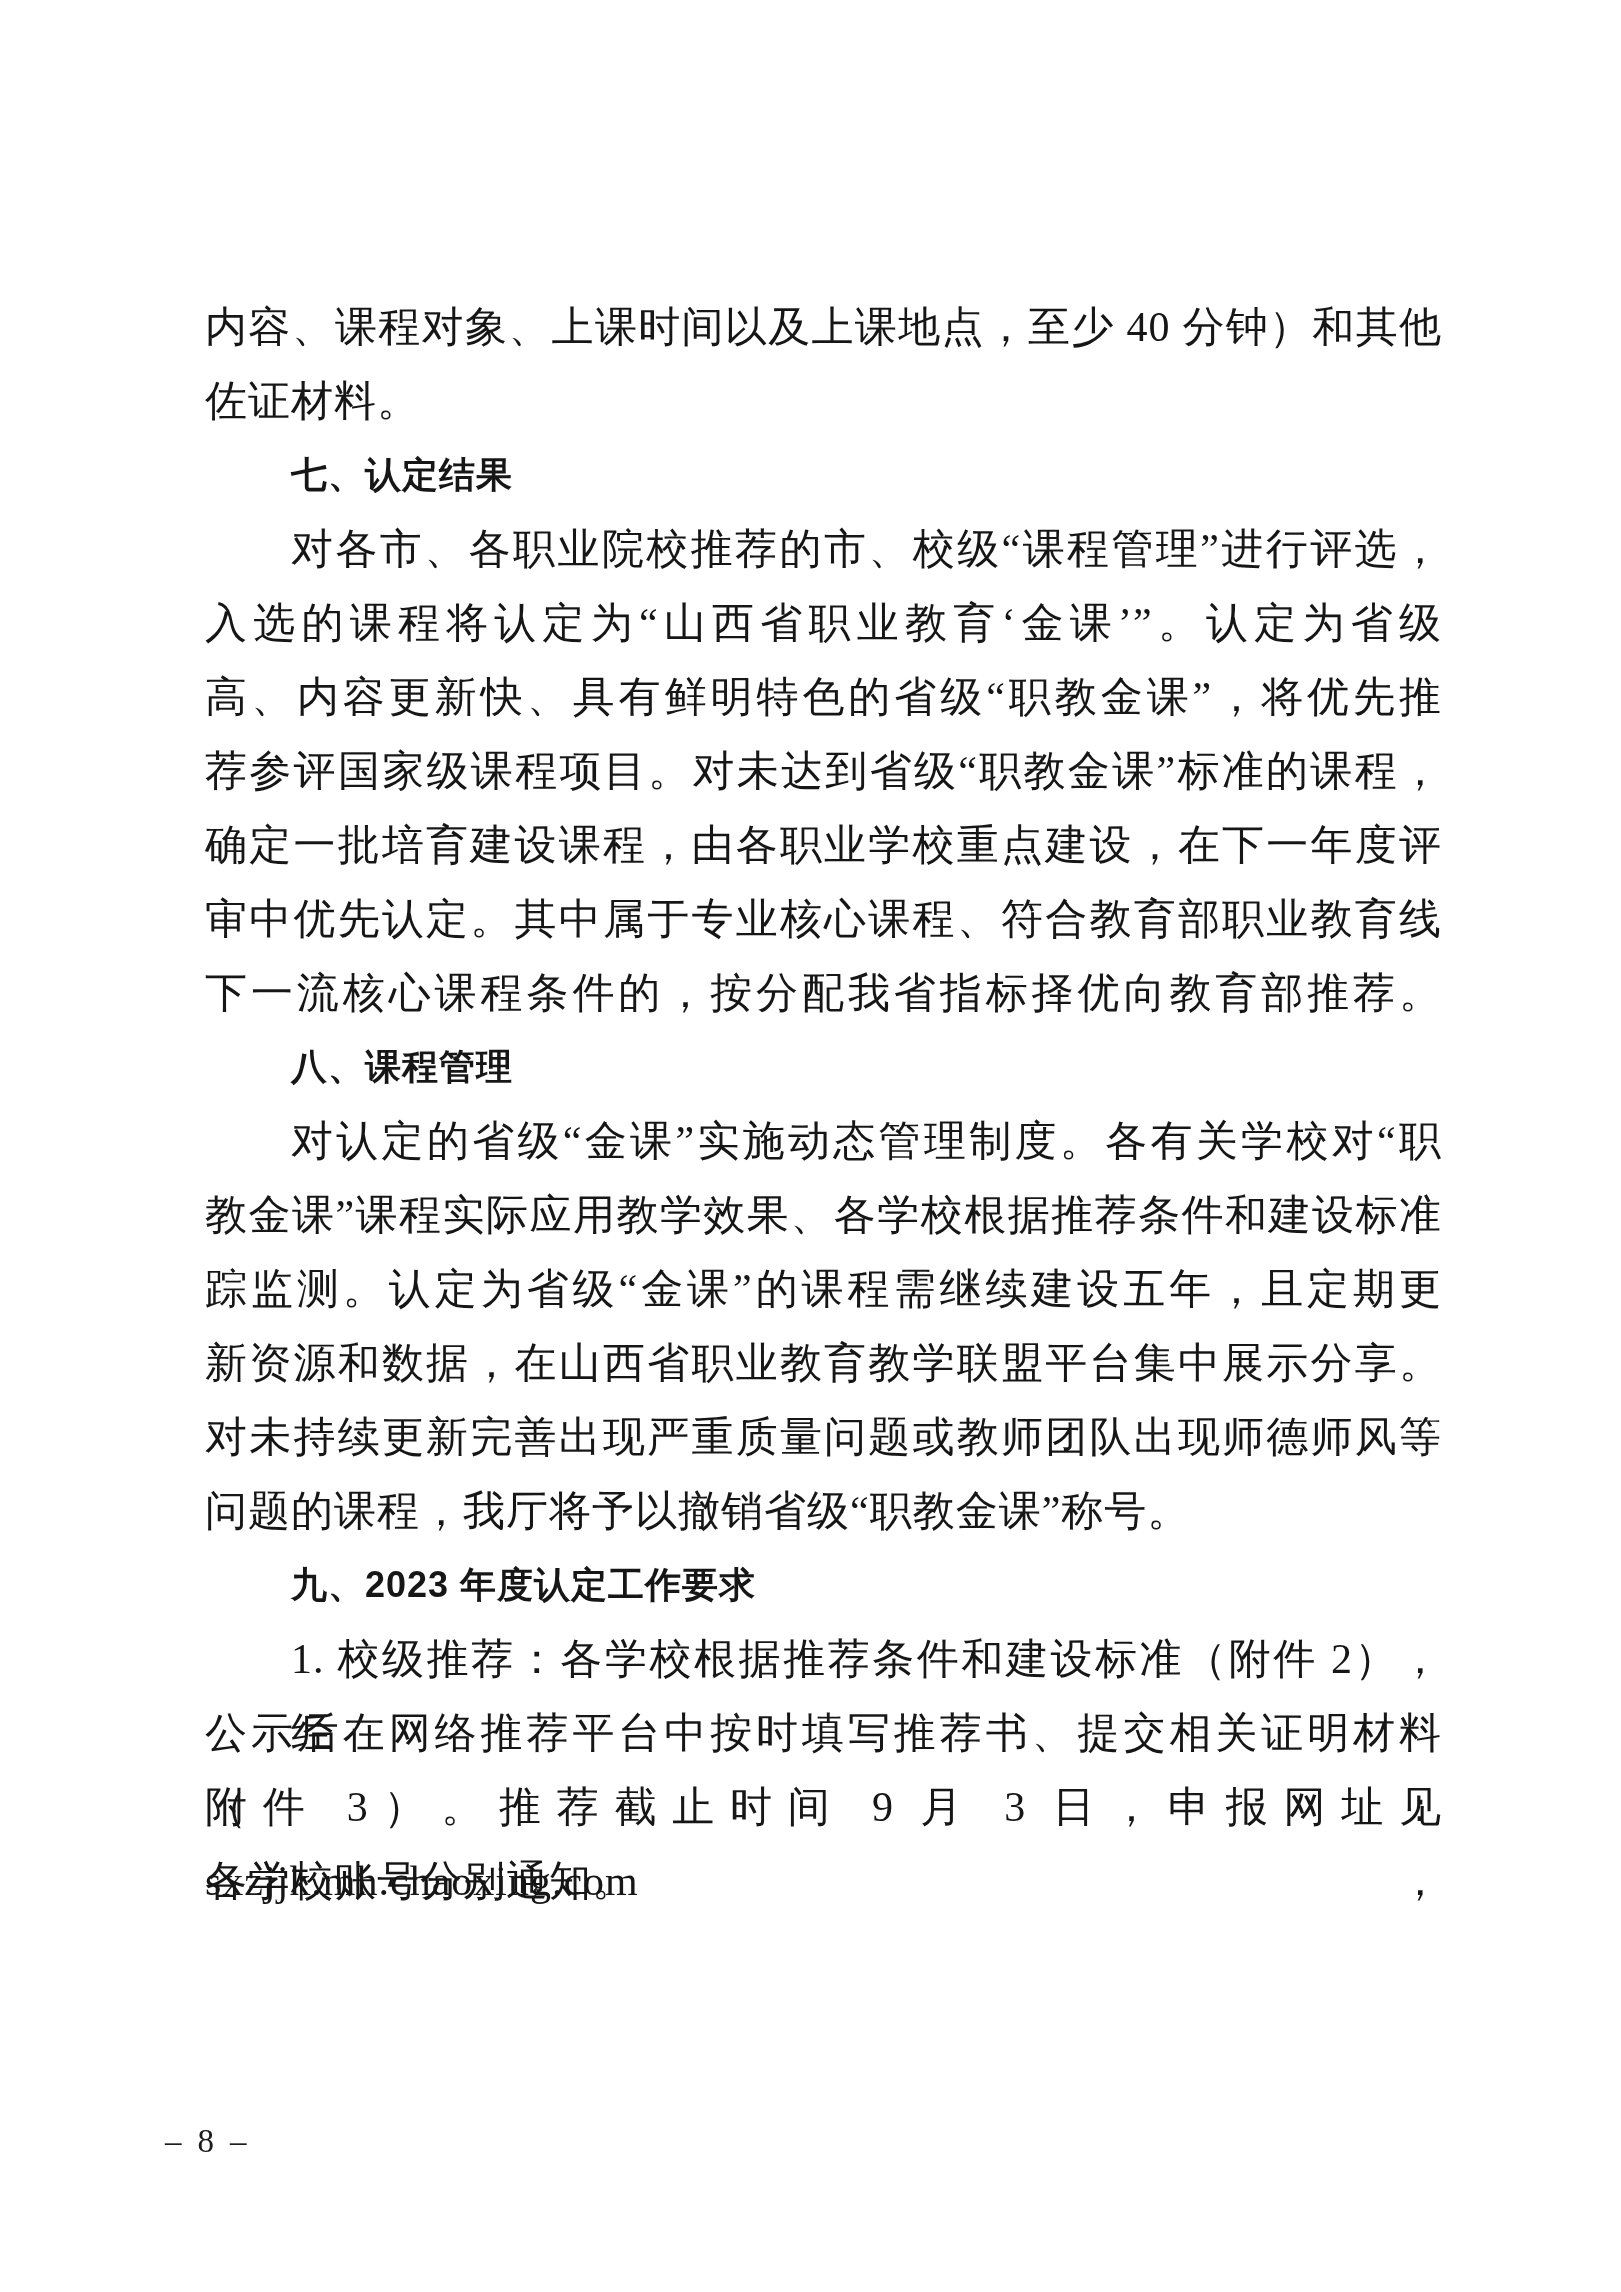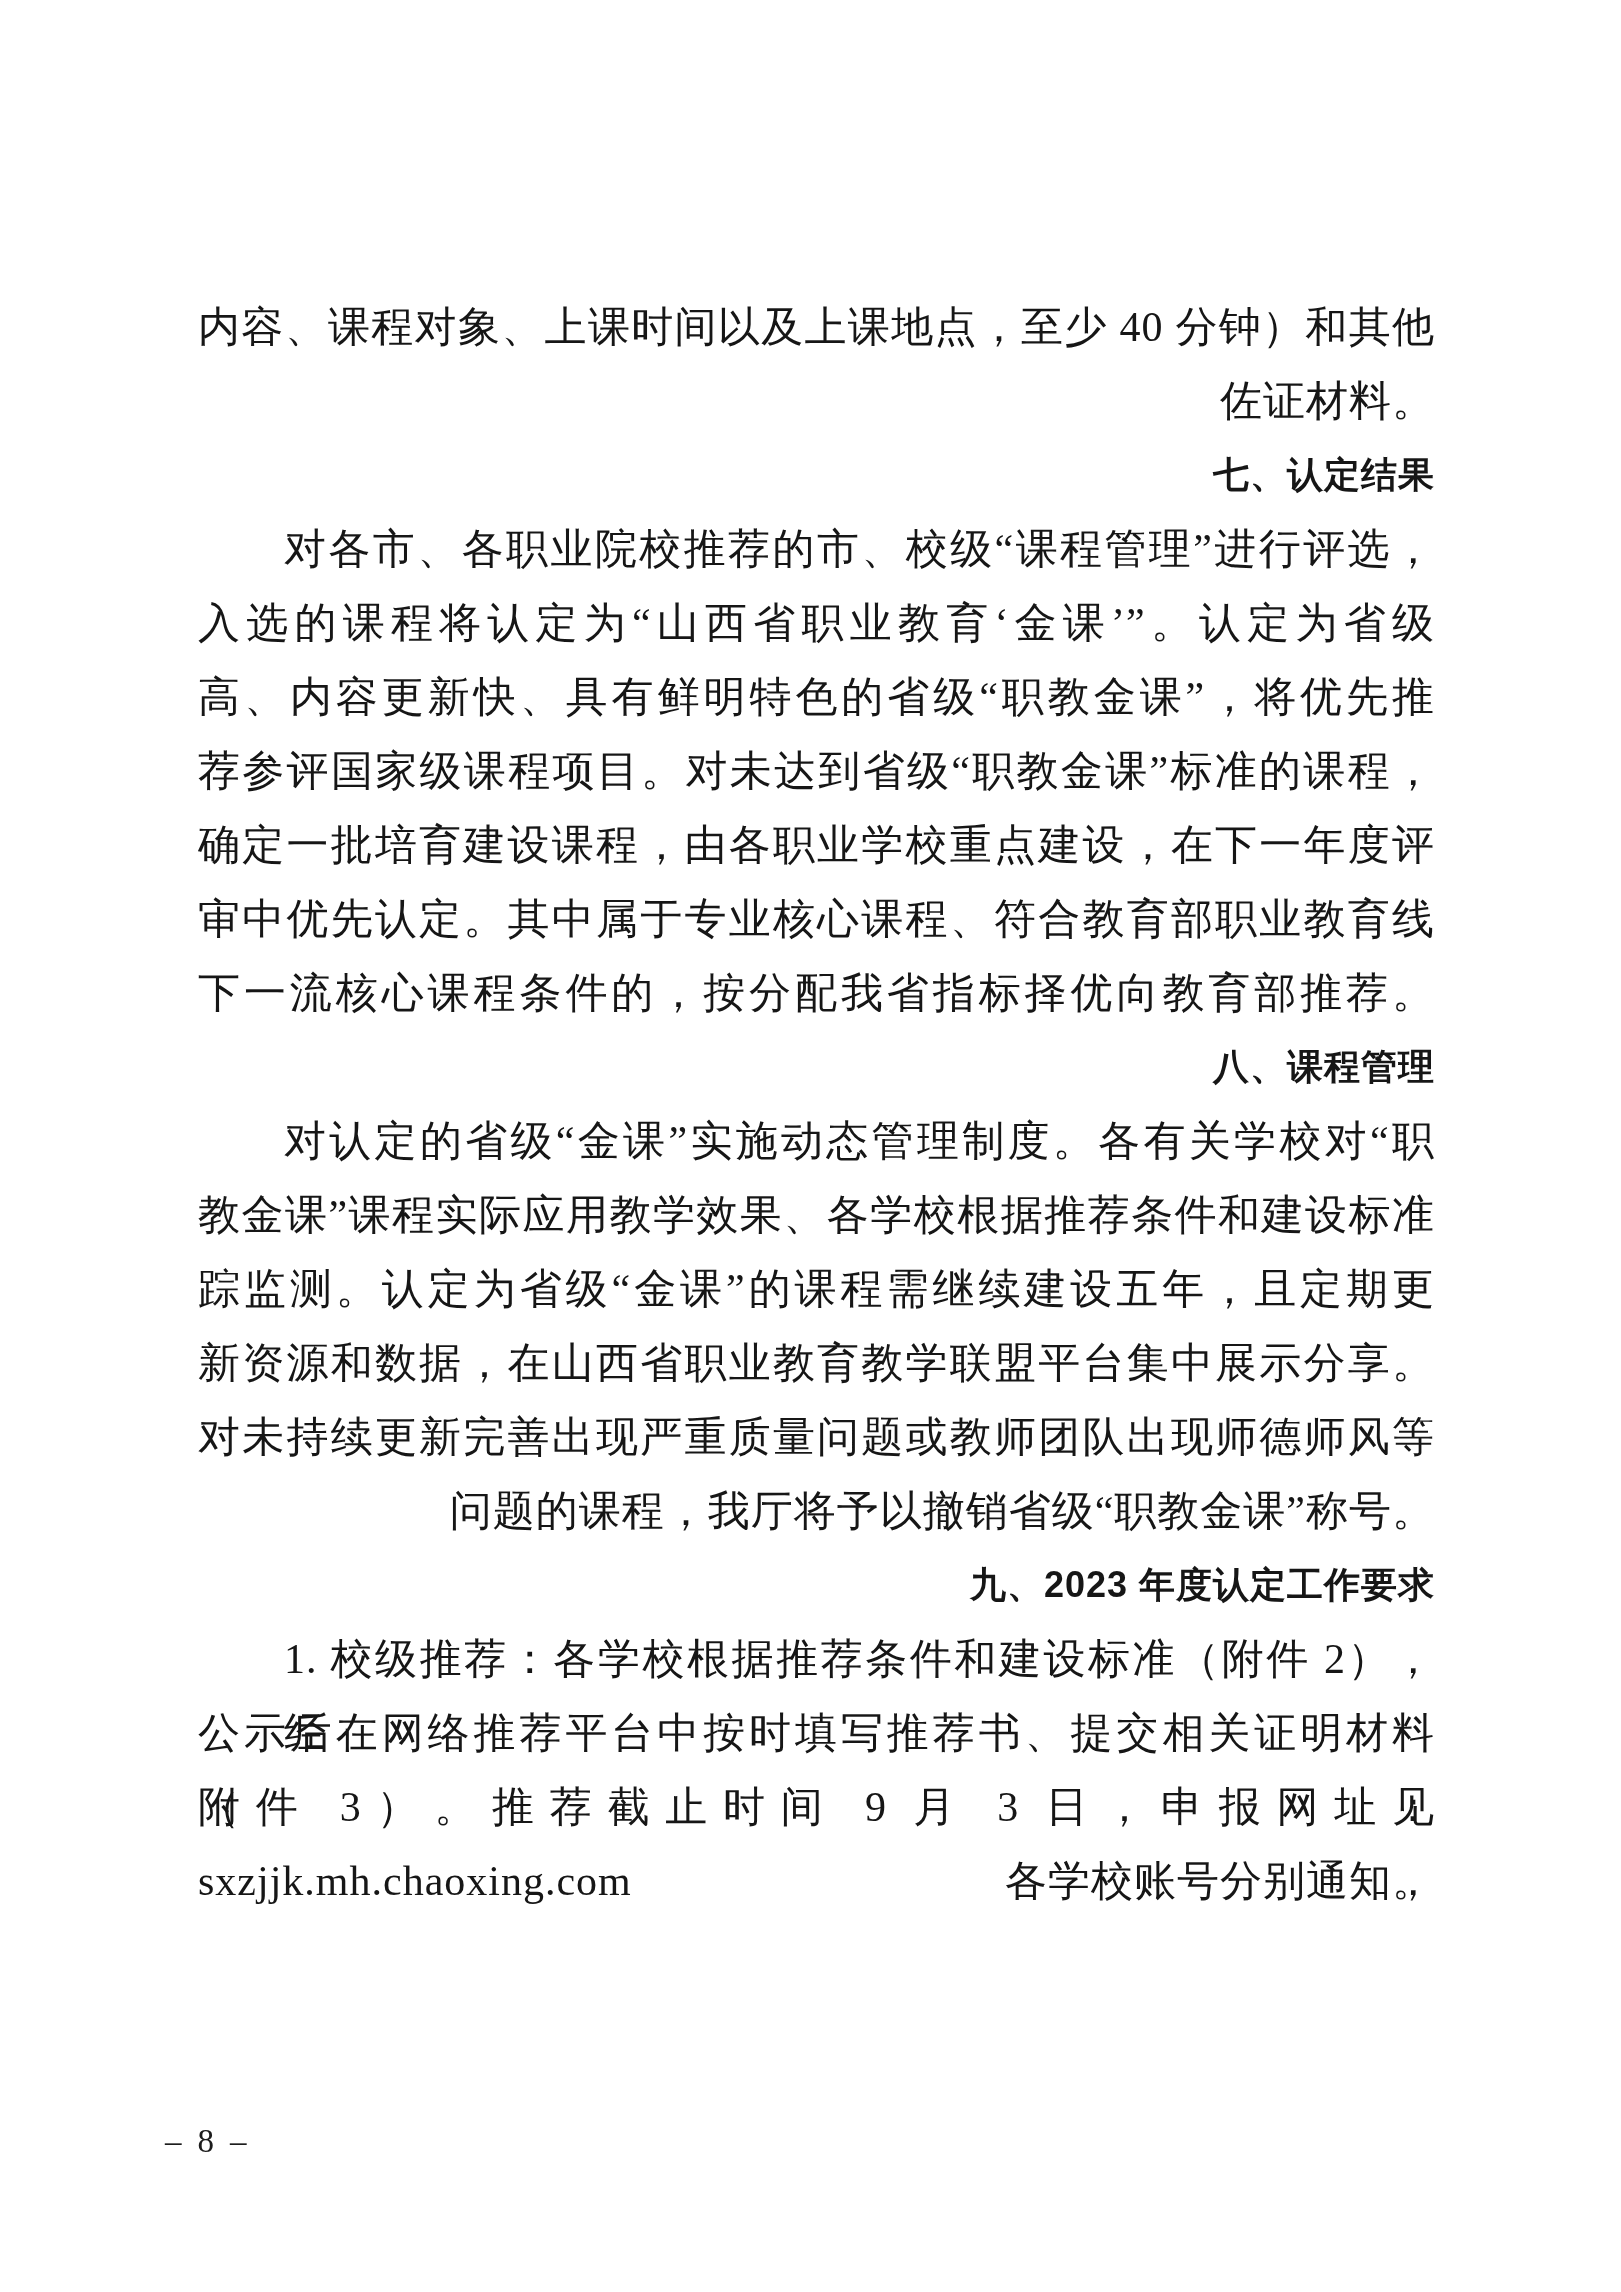--- a/index.html
+++ b/index.html
@@ -10,29 +10,29 @@
   body {
     position: relative;
     width: 1621px;
     height: 2293px;
     overflow: hidden;
     color: #161616;
     font-family: "Liberation Serif", serif;
   }
   .doc-body {
     position: absolute;
-    left: 198px;
+    left: 205px;
     top: 290px;
     width: 1237px;
   }
   .line {
     font-size: 42px;
     line-height: 74px;
     height: 74px;
-    text-align: right;
+    text-align: left;
     letter-spacing: 1px;
   }
   .just {
     text-align: justify;
     text-align-last: justify;
   }
   .indent {
     padding-left: 86px;
   }
   .heading {

